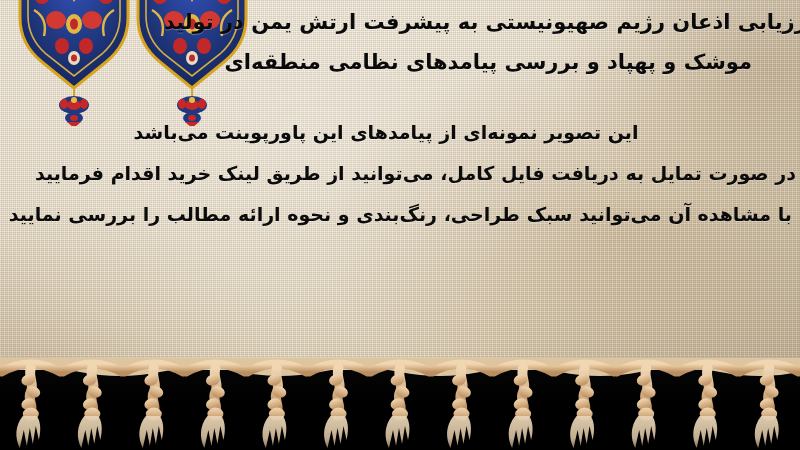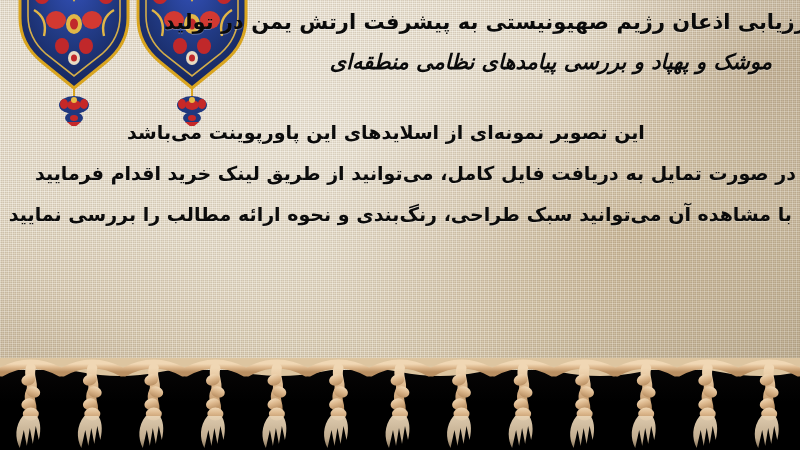--- a/index.html
+++ b/index.html
@@ -57,21 +57,21 @@
     position:absolute;top:2px;right:4px;width:690px;
     text-align:right;
   }
   .title-line{
     font-size:21px;line-height:40px;
     font-weight:700;color:#0a0a0a;
     white-space:nowrap;
     text-shadow:0 1px 0 rgba(255,255,255,.28);
   }
   .title-line.l1{margin-right:-18px;}
-  .title-line.l2{margin-right:24px;font-style:italic;}
+  .title-line.l2{margin-right:44px;}
 
   .body-block{
     position:absolute;top:112px;right:4px;width:760px;
     text-align:center;
   }
   .body-line{
     font-size:19px;line-height:41px;
     font-weight:700;color:#0b0b0b;
     white-space:nowrap;
     text-shadow:0 1px 0 rgba(255,255,255,.25);
@@ -205,21 +205,21 @@
   </div>
 
   <div class="text-layer">
 
     <div class="title-block">
       <div class="title-line l1">ارزیابی اذعان رژیم صهیونیستی به پیشرفت ارتش یمن در تولید</div>
       <div class="title-line l2">موشک و پهپاد و بررسی پیامدهای نظامی منطقه‌ای</div>
     </div>
 
     <div class="body-block">
-      <div class="body-line b1">این تصویر نمونه‌ای از اسلایدهای این پاورپوینت می‌باشد</div>
+      <div class="body-line b1">این تصویر نمونه‌ای از پیامدهای این پاورپوینت می‌باشد</div>
       <div class="body-line b3">در صورت تمایل به دریافت فایل کامل، می‌توانید از طریق لینک خرید اقدام فرمایید</div>
       <div class="body-line b2">با مشاهده آن می‌توانید سبک طراحی، رنگ‌بندی و نحوه ارائه مطالب را بررسی نمایید</div>
     </div>
 
   </div>
 
   <div class="black-band"></div>
 
   <div class="fringe-row">
     <svg width="800" height="92" viewBox="0 0 800 92" id="fringe-svg">

